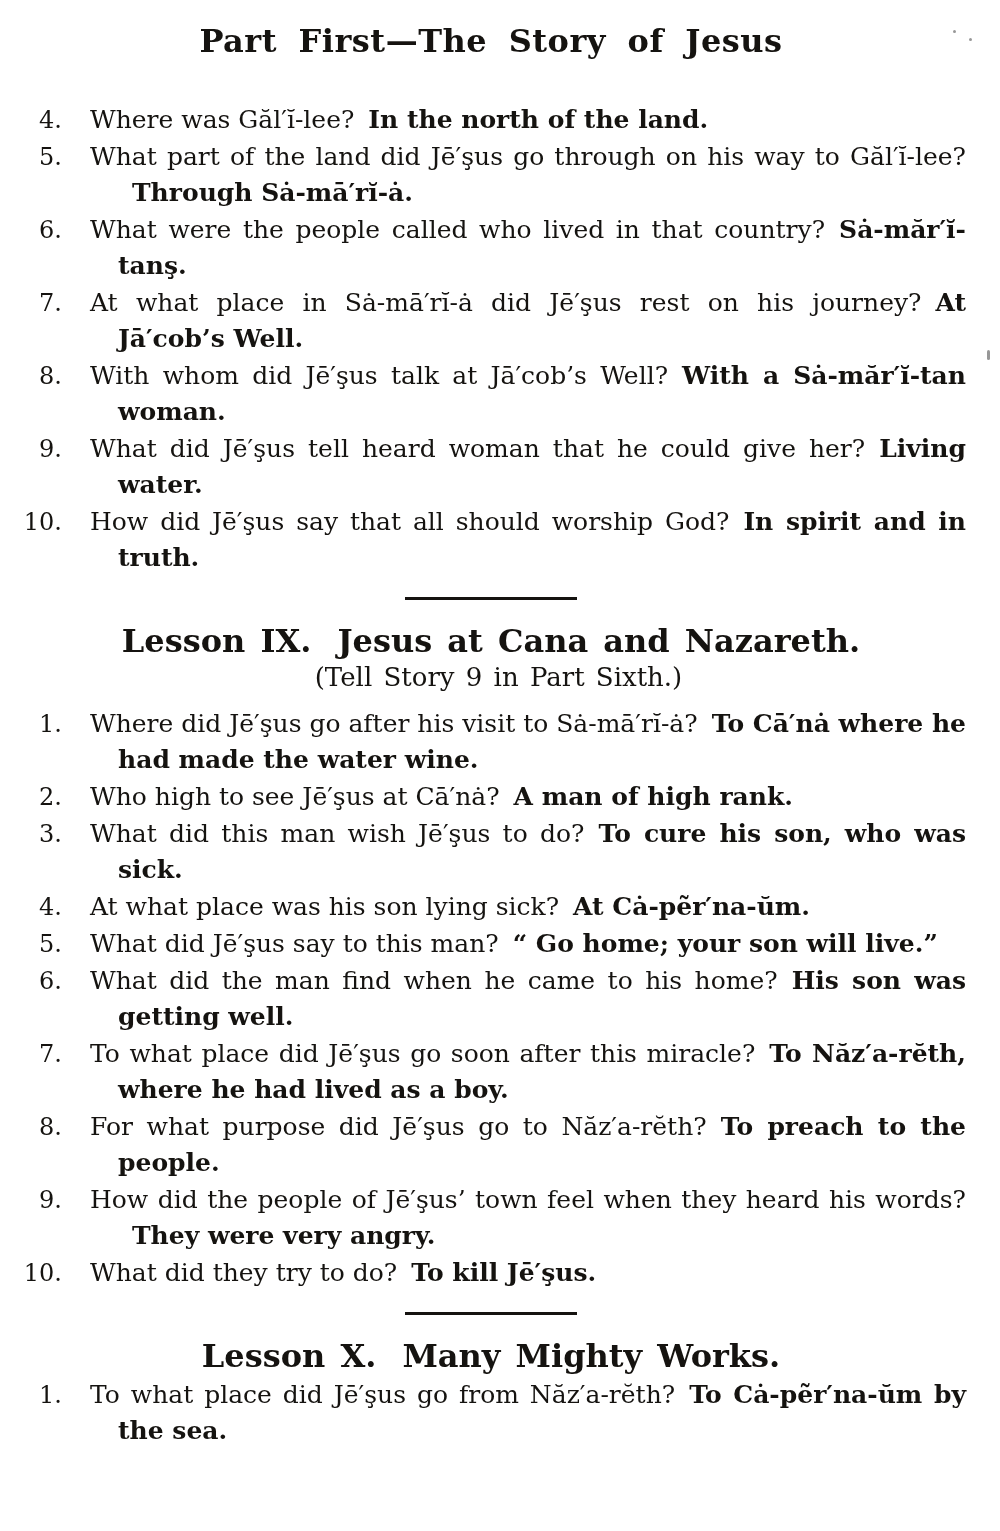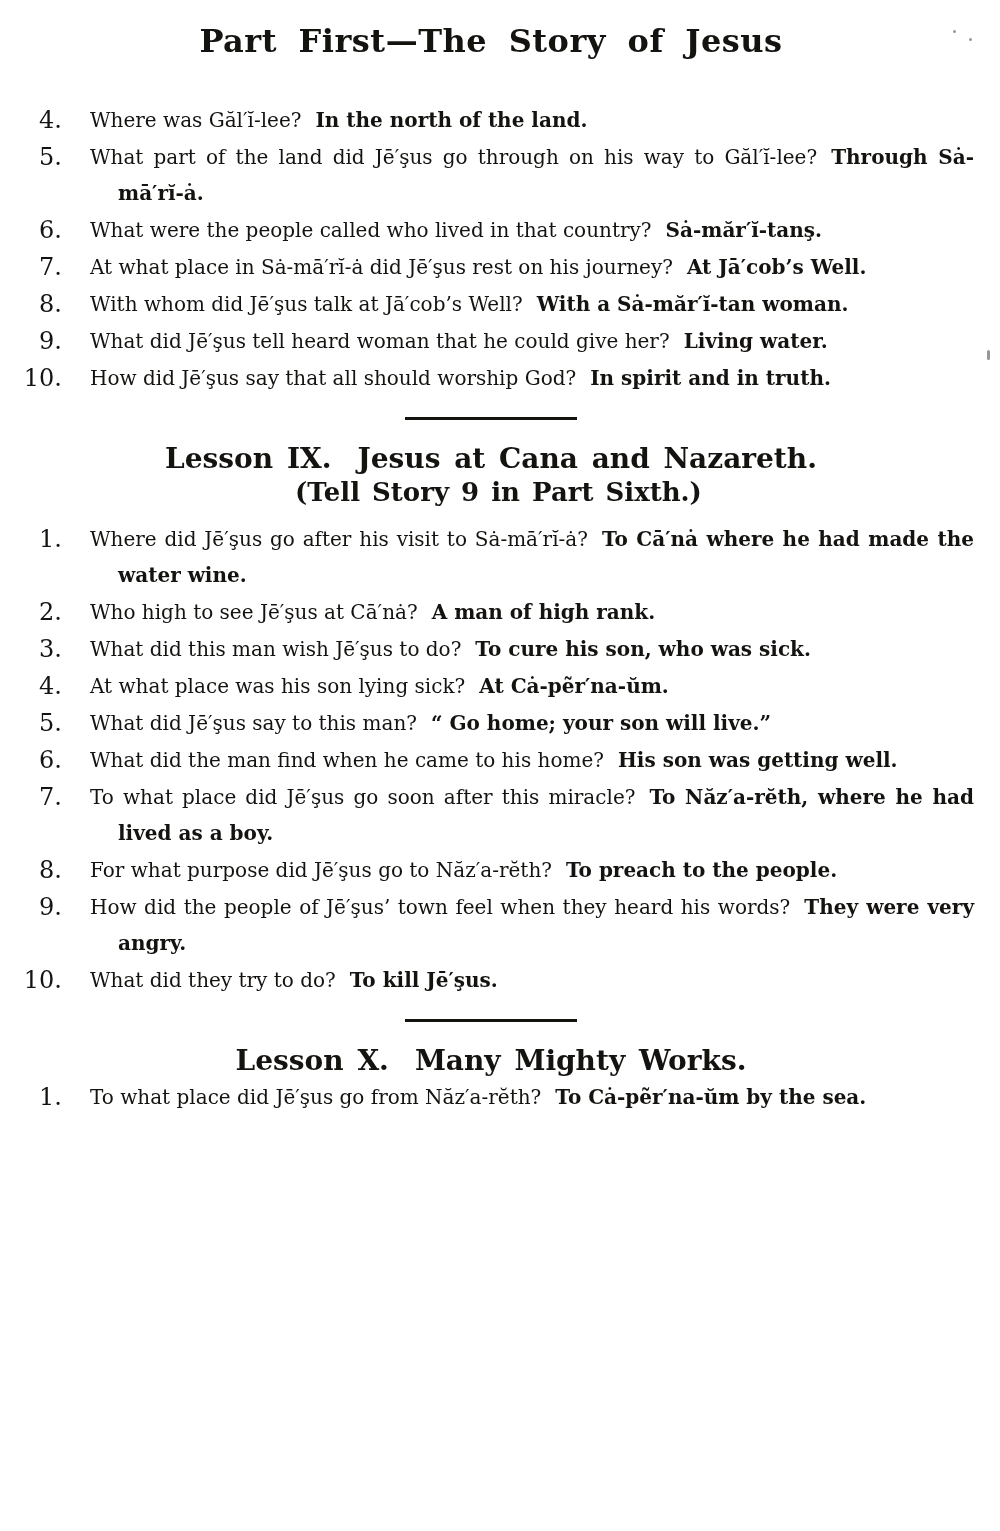--- a/index.html
+++ b/index.html
@@ -31,50 +31,50 @@
   }
   .num {
     flex: 0 0 62px;
     text-align: right;
     font-size: 24px;
     line-height: 36px;
     white-space: nowrap;
   }
   .qt {
     flex: 1;
-    margin: 0 8px 0 28px;
+    margin: 0 16px 0 28px;
     padding-left: 28px;
     text-indent: -28px;
-    font-size: 20px;
+    font-size: 25px;
     line-height: 36px;
     text-align: justify;
   }
   .answer {
     font-weight: bold;
     padding-left: 14px;
   }
   .rule {
     width: 172px;
     height: 3px;
     background: #151310;
     margin: 21px auto 22px auto;
   }
   .lesson-head {
     margin: 8px 0 2px 0;
     text-align: center;
-    font-size: 28px;
+    font-size: 32px;
     font-weight: bold;
     word-spacing: 4px;
   }
   .lesson-head .hgap { display: inline-block; width: 26px; }
   .lesson-sub {
     margin: 2px 0 14px 15px;
     text-align: center;
     font-size: 26px;
-    font-weight: bold;
+    font-weight: normal;
     word-spacing: 3px;
   }
   
   .speck { position: absolute; background: #6b6b6b; border-radius: 50%; width: 3px; height: 3px; opacity: .7; }
   .speck.s1 { top: 38px; right: 28px; }
   .speck.s2 { top: 30px; right: 44px; }
   .speck.s3 { top: 350px; right: 10px; height: 10px; width: 3px; border-radius: 2px; }
 </style>
 </head>
 <body>

